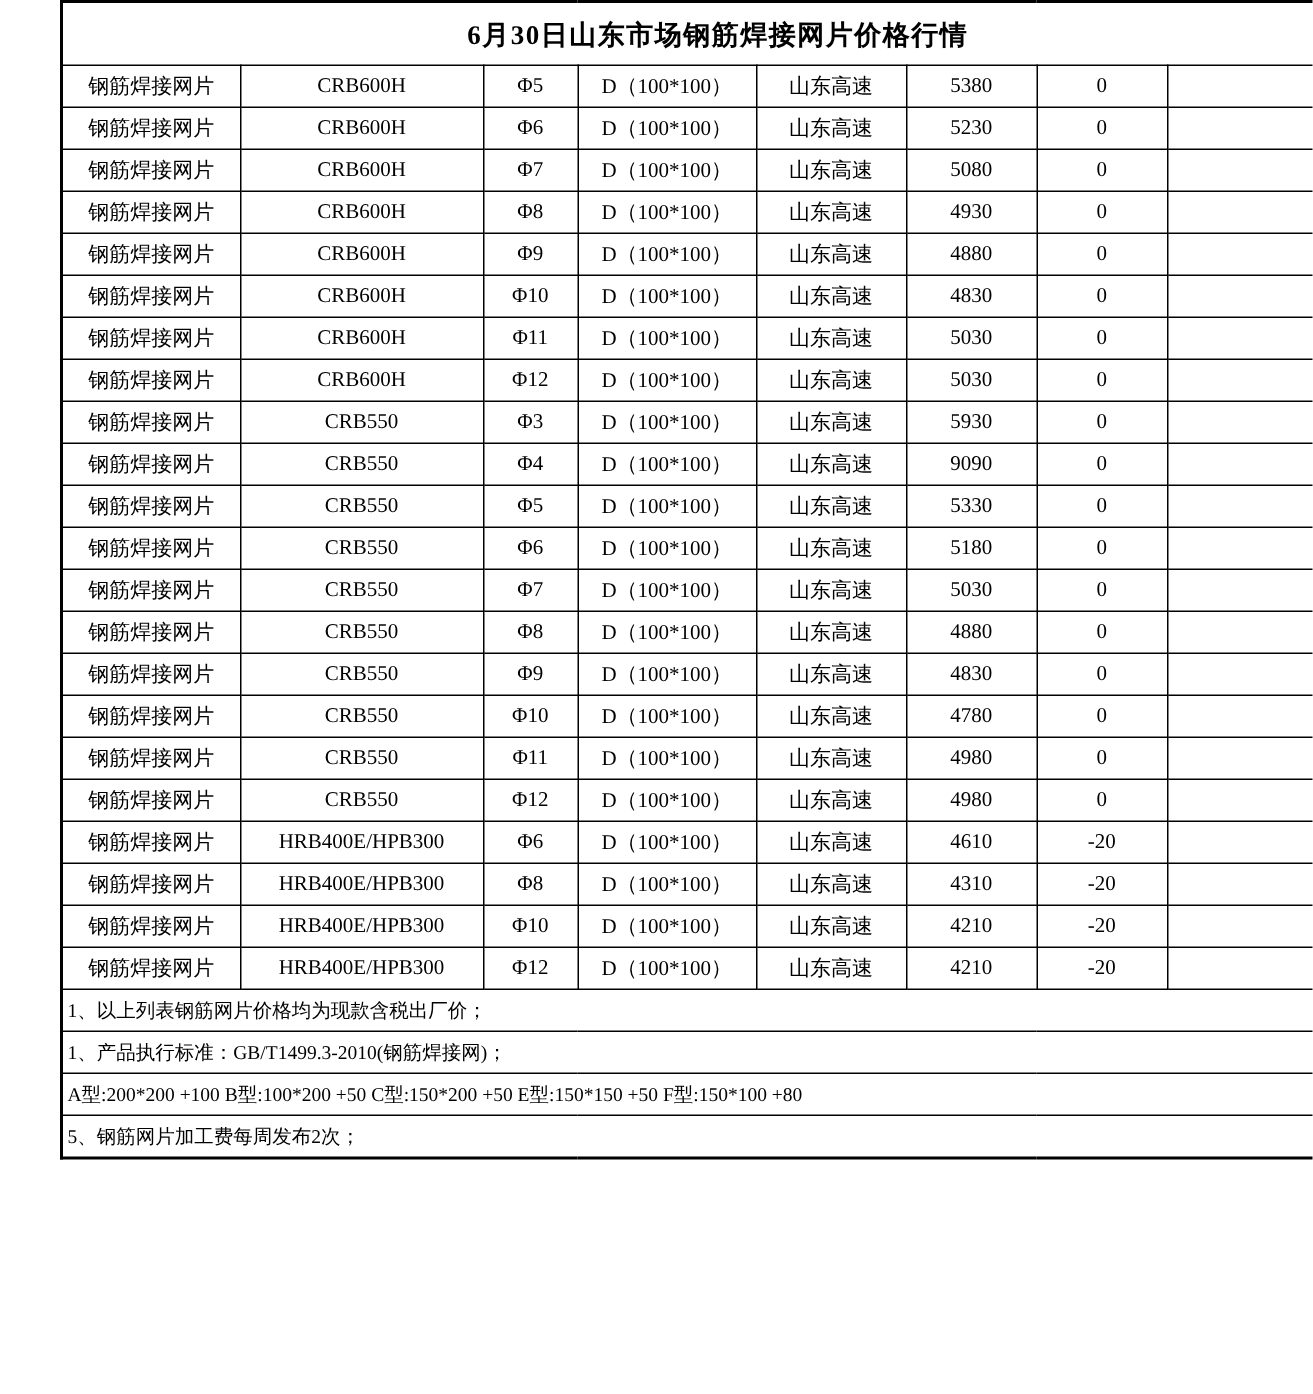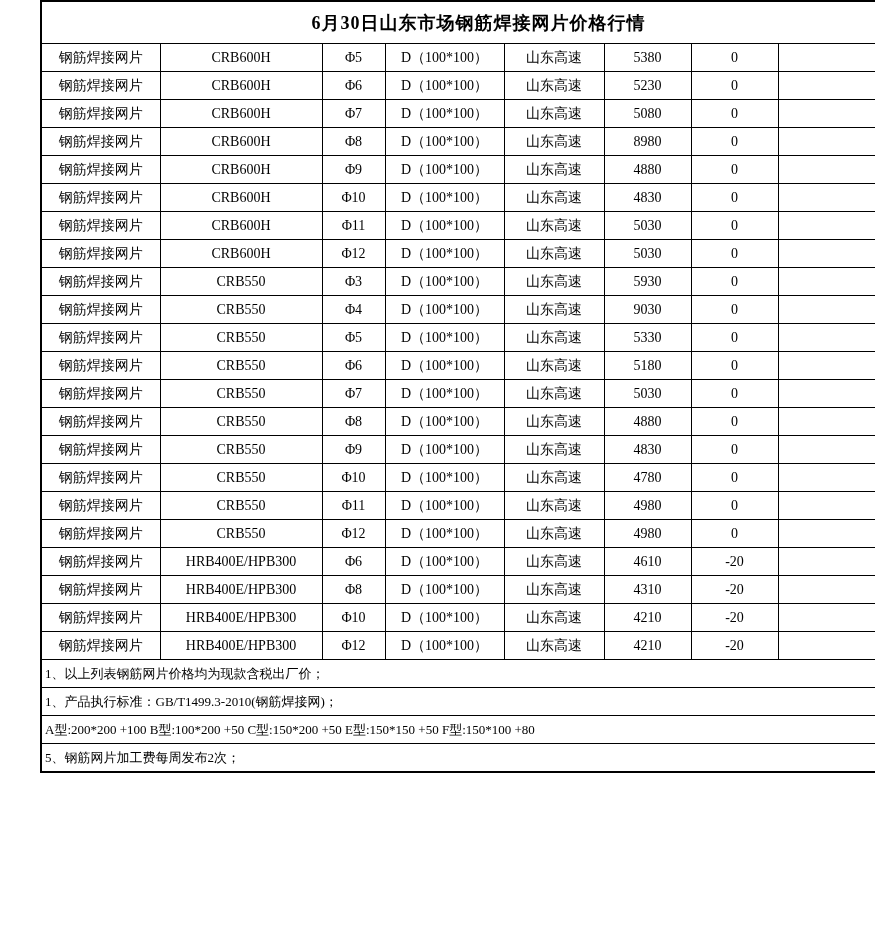--- a/index.html
+++ b/index.html
@@ -110,21 +110,21 @@
           <td>0</td>
           <td></td>
         </tr>
 
         <tr>
           <td>钢筋焊接网片</td>
           <td>CRB600H</td>
           <td>Φ8</td>
           <td>D（100*100）</td>
           <td>山东高速</td>
-          <td>8980</td>
+          <td>4930</td>
           <td>0</td>
           <td></td>
         </tr>
 
         <tr>
           <td>钢筋焊接网片</td>
           <td>CRB600H</td>
           <td>Φ9</td>
           <td>D（100*100）</td>
           <td>山东高速</td>
@@ -176,21 +176,21 @@
           <td>0</td>
           <td></td>
         </tr>
 
         <tr>
           <td>钢筋焊接网片</td>
           <td>CRB550</td>
           <td>Φ4</td>
           <td>D（100*100）</td>
           <td>山东高速</td>
-          <td>9030</td>
+          <td>9090</td>
           <td>0</td>
           <td></td>
         </tr>
 
         <tr>
           <td>钢筋焊接网片</td>
           <td>CRB550</td>
           <td>Φ5</td>
           <td>D（100*100）</td>
           <td>山东高速</td>

